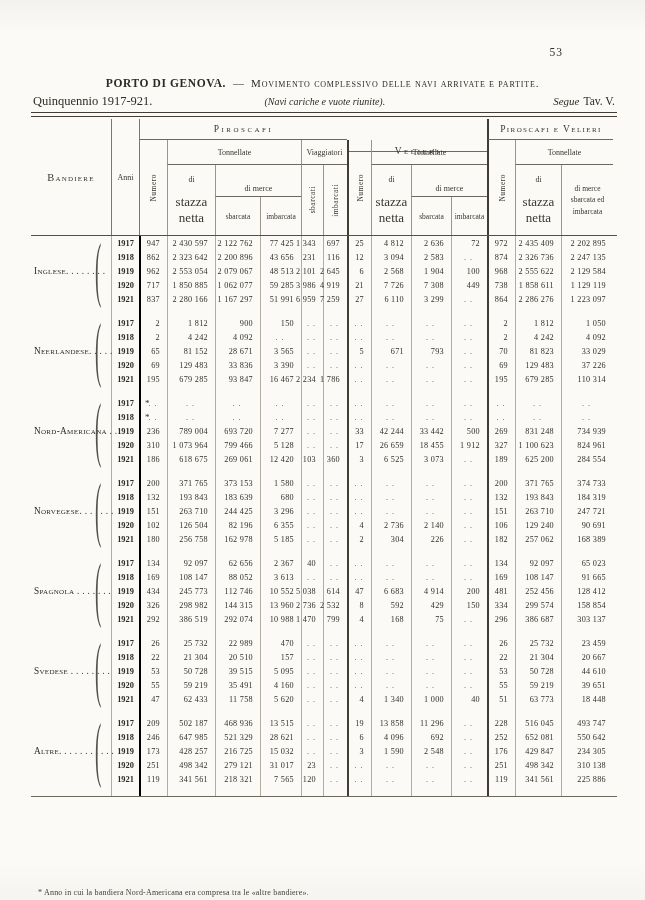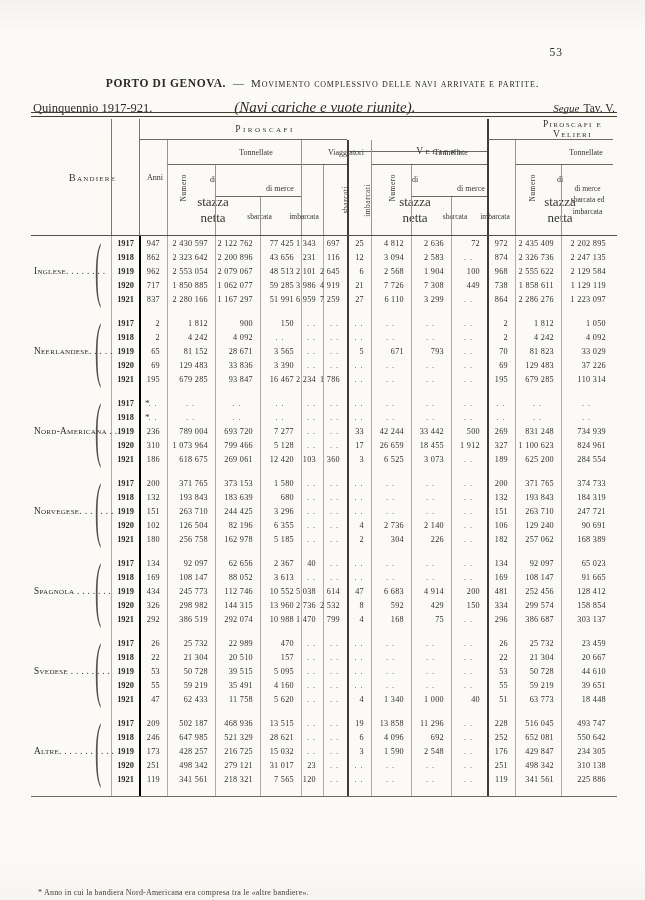--- a/index.html
+++ b/index.html
@@ -7,33 +7,33 @@
     width:645px;height:900px;position:relative;overflow:hidden;
     background:linear-gradient(180deg,#f3f2ee 0px,#fbfaf6 34px,#fbfaf6 860px,#f5f4f0 900px);
     font-family:"Liberation Serif","DejaVu Serif",serif;color:#2e2b26;
     -webkit-font-smoothing:antialiased;
   }
   .page-number{position:absolute;top:46px;right:82px;font-size:11.5px;letter-spacing:1px;color:#33302a;}
   .title-line{position:absolute;top:73px;left:0;width:100%;text-align:center;white-space:nowrap;}
   .title-bold{font-weight:bold;font-size:11.5px;letter-spacing:.6px;}
   .title-sep{font-size:11px;padding:0 3px;}
   .title-rest{font-variant:small-caps;font-size:11px;letter-spacing:.8px;}
-  .subtitle-line{position:absolute;top:98px;left:33px;width:582px;display:flex;justify-content:space-between;align-items:baseline;}
+  .subtitle-line{position:absolute;top:91px;left:33px;width:582px;display:flex;justify-content:space-between;align-items:baseline;}
   .sub-left{font-size:12.5px;}
-  .sub-center{font-style:italic;font-size:15px;transform:translateX(-28px);}
+  .sub-center{font-style:italic;font-size:10px;transform:translateX(-28px);}
   .sub-segue{font-style:italic;font-size:11px;margin-top:8px;}
   .sub-tav{font-size:11.5px;}
   .rule-double{position:absolute;top:112px;left:31px;width:586px;height:2.6px;
     border-top:1.6px solid #433f37;border-bottom:1px solid #433f37;}
   .tablewrap{position:absolute;top:119px;left:31px;width:586px;
     --grid-cols:80px 28px 28px 48px 45px 41px 22px 24px 24px 40px 40px 36px 28px 46px 52px;}
   
   .thead{display:grid;grid-template-columns:var(--grid-cols);grid-template-rows:21px 25px 32px 38px;
     border-bottom:1px solid #555047;font-size:8px;color:#3a362f;}
-  .hc{display:flex;align-items:center;justify-content:center;text-align:center;padding-left:43px;}
+  .hc{display:flex;align-items:center;justify-content:center;text-align:center;}
   .bl{border-left:1px solid #9b958a;}
   .bl-dark{border-left:1px solid #7d7769;}
   .bl-strong{border-left:2px solid #413c34;}
   .bb{border-bottom:1px solid #6e695f;}
   .h-bandiere{grid-column:1;grid-row:1/5;font-variant:small-caps;font-size:10.5px;letter-spacing:1.2px;}
   .h-anni{grid-column:2;grid-row:1/5;font-size:8px;}
   .h-group{font-variant:small-caps;font-size:9.5px;letter-spacing:2.5px;}
   .h-piroscafi{grid-column:3/9;grid-row:1;}
   .h-velieri{grid-column:9/13;grid-row:1;margin-top:32px;}
   .h-pv{grid-column:13/16;grid-row:1;letter-spacing:1.4px;}

